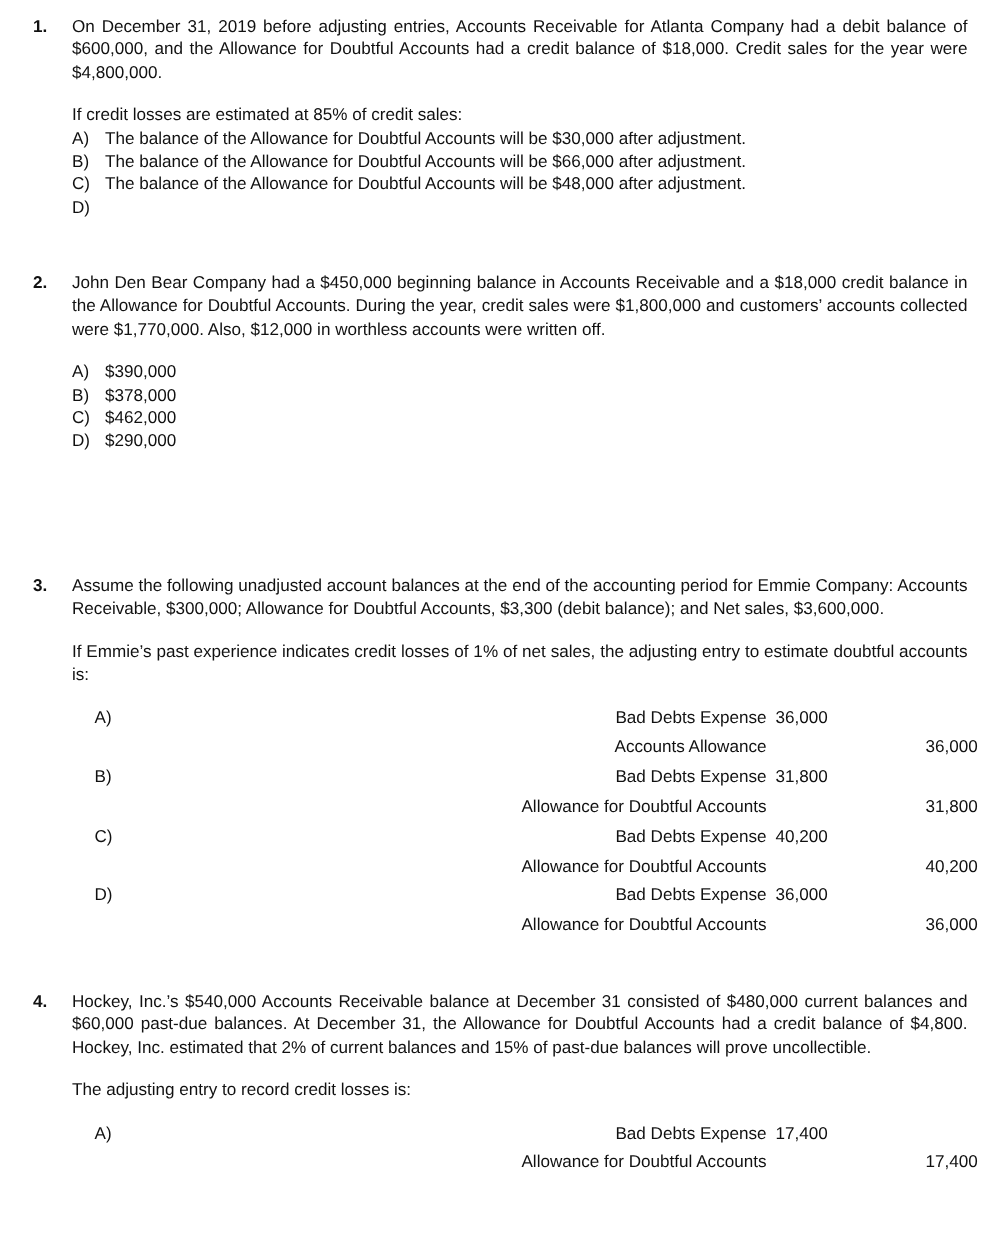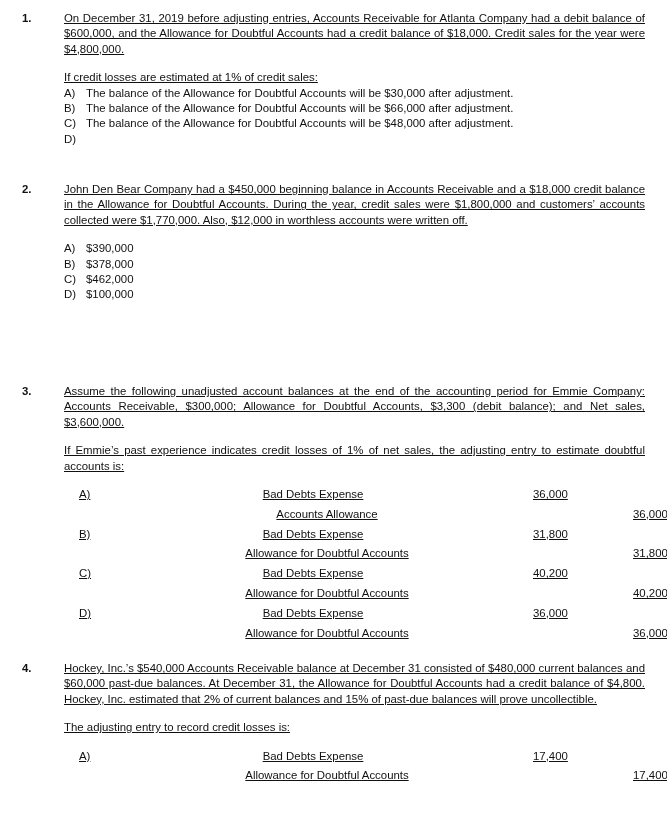--- a/index.html
+++ b/index.html
@@ -33,23 +33,22 @@
     position: absolute;
     left: 22px;
     top: 0;
     width: 22px;
     text-align: left;
     font-weight: bold;
     font-size: 11.4px;
     line-height: 15.4px;
   }
   .q-body {
-    margin-left: 64px;
+    margin-left: 48px;
     margin-right: 22px;
-    text-decoration: underline;
   }
   .stem {
     font-size: 11.4px;
     line-height: 15.4px;
     text-align: justify;
     text-justify: inter-word;
   }
   .lead {
     font-size: 11.4px;
     line-height: 15.4px;
@@ -87,21 +86,21 @@
     border-collapse: collapse;
     font-size: 11.4px;
     line-height: 15.4px;
   }
   .entries td {
     padding: 0;
     vertical-align: top;
     white-space: nowrap;
   }
   .col-ltr   { width: 20px;  text-align: left; }
-  .col-acct  { width: auto;  text-align: center; }
+  .col-acct  { width: auto;  text-align: right; }
   .col-debit { width: 96px;  text-align: left; }
   .col-credit{ width: 86px;  text-align: left; }
   .entry-row td { height: 19.8px; }
   .acct-indent { padding-left: 28px !important; }
   .debit-pad  { padding-left: 6px !important; }
   .credit-pad { padding-left: 4px !important; }
 
   
   #q1 { position: absolute; left: 0; top: 11px;  width: 667px; }
   #q2 { position: absolute; left: 0; top: 182px; width: 667px; }
@@ -114,21 +113,21 @@
 </head>
 <body>
 
 <div class="page">
 
   <div class="question" id="q1">
     <div class="q-num">1.</div>
     <div class="q-body">
       <div class="stem">On December 31, 2019 before adjusting entries, Accounts Receivable for Atlanta Company had a debit balance of $600,000, and the Allowance for Doubtful Accounts had a credit balance of $18,000. Credit sales for the year were $4,800,000.</div>
       <div class="gap"></div>
-      <div class="lead">If credit losses are estimated at 1% of credit sales:</div>
+      <div class="lead">If credit losses are estimated at 85% of credit sales:</div>
       <ul class="opts">
         <li class="opt">
           <span class="ltr">A)</span>
           <span class="txt">The balance of the Allowance for Doubtful Accounts will be $30,000 after adjustment.</span>
         </li>
         <li class="opt">
           <span class="ltr">B)</span>
           <span class="txt">The balance of the Allowance for Doubtful Accounts will be $66,000 after adjustment.</span>
         </li>
         <li class="opt">
@@ -155,21 +154,21 @@
         <li class="opt">
           <span class="ltr">B)</span>
           <span class="txt">$378,000</span>
         </li>
         <li class="opt">
           <span class="ltr">C)</span>
           <span class="txt">$462,000</span>
         </li>
         <li class="opt">
           <span class="ltr">D)</span>
-          <span class="txt">$100,000</span>
+          <span class="txt">$290,000</span>
         </li>
       </ul>
     </div>
   </div>
 
   <div class="question" id="q3">
     <div class="q-num">3.</div>
     <div class="q-body">
       <div class="stem">Assume the following unadjusted account balances at the end of the accounting period for Emmie Company: Accounts Receivable, $300,000; Allowance for Doubtful Accounts, $3,300 (debit balance); and Net sales, $3,600,000.</div>
       <div class="gap"></div>

